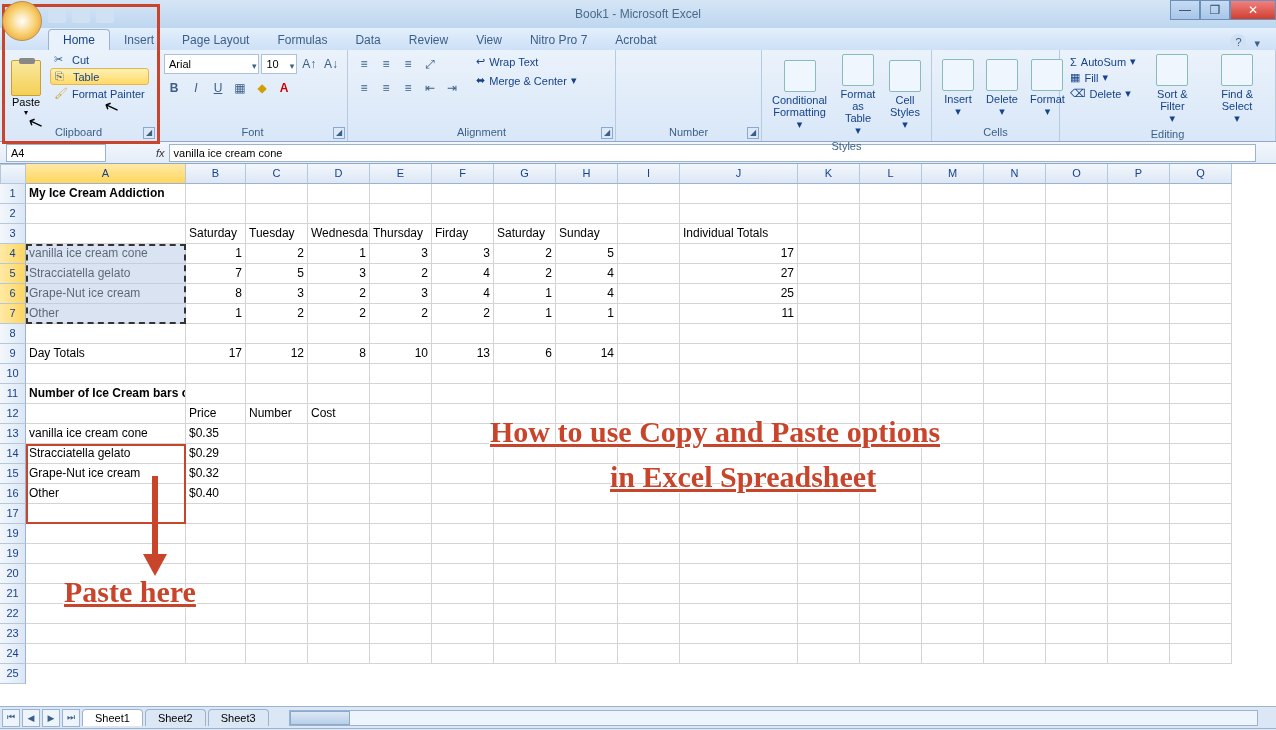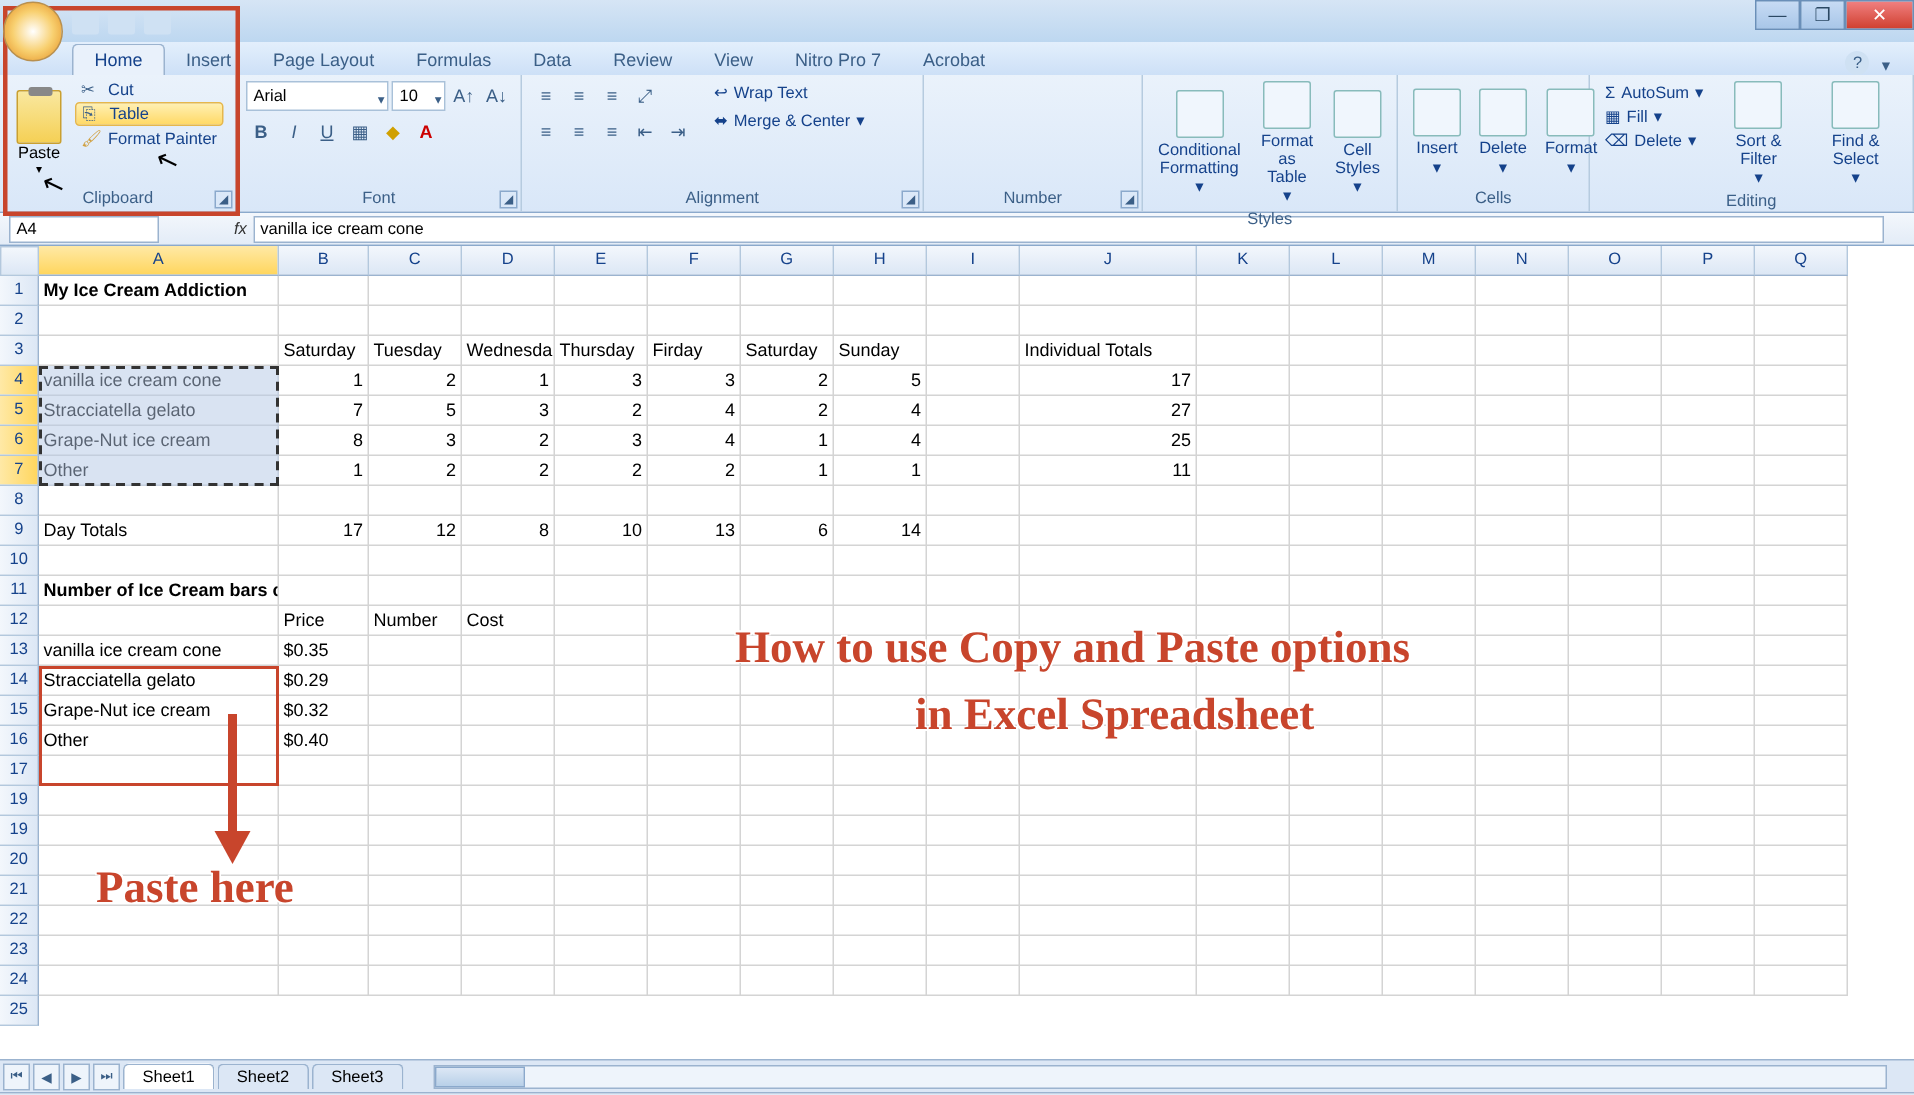--- a/index.html
+++ b/index.html
@@ -71,33 +71,34 @@
   .sheet-tabs { height:22px; background:#dce7f5; display:flex; align-items:center; border-top:1px solid #9bb3cf;}
   .nav-btn { width:18px; height:18px; border:1px solid #9bb3cf; display:inline-flex; align-items:center; justify-content:center; font-size:9px; color:#3b5f87; margin-left:2px; background:#eef4fb;}
   .sheet-tab { padding:2px 12px; background:#fff; border:1px solid #9bb3cf; border-bottom:none; margin-left:2px; border-top-left-radius:4px; border-top-right-radius:4px; font-size:11px;}
   .sheet-tab.inactive { background:#dce7f5;}
   .hscroll { flex:1; margin:0 18px 0 20px; height:16px; background:#eef4fb; border:1px solid #9bb3cf; position:relative;}
   .hscroll-thumb { position:absolute; left:0; top:0; height:14px; width:60px; background: linear-gradient(#dce7f5,#b8d0e8); border:1px solid #8ba9cc;}
   
   .status-bar { height:22px; background: linear-gradient(#dfe9f5,#cde0f7); display:flex; align-items:center; padding:0 8px; color:#2b4863; font-size:11px; border-top:1px solid #9bb3cf;}
   
   .anno-box1 { position:absolute; border:3px solid #c8452c; pointer-events:none;}
-  .anno-text { position:absolute; color:#c8452c; font-weight:bold; font-family: "Times New Roman", serif; text-shadow:1px 1px 0 #fff, -1px -1px 0 #fff, 1px -1px 0 #fff, -1px 1px 0 #fff;}
+  .anno-text { position:absolute; color:#c8452c; font-weight:bold; font-family: "Times New Roman", serif; text-shadow:1px 1px 0 #fff, -1px -1px 0 #fff, 1px -1px 0 #fff, -1px 1px 0 #fff;text-decoration:underline;}
   .cursor-img { position:absolute; font-size:18px; transform: rotate(-20deg); pointer-events:none;}
 </style>
 </head>
 <body>
 
 <div class="title-bar">
   <div class="office-btn"></div>
   <div class="qat">
     <div class="qat-btn"></div>
     <div class="qat-btn"></div>
     <div class="qat-btn"></div>
   </div>
+  <div class="title-text">Book1 - Microsoft Excel</div>
   <div class="win-ctrl">
     <div class="win-btn">—</div>
     <div class="win-btn">❐</div>
     <div class="win-btn close">✕</div>
   </div>
 </div>
 
 <div class="tabs-row" id="tabs-row">
     <div class="tab active">Home</div>
     <div class="tab">Insert</div>

